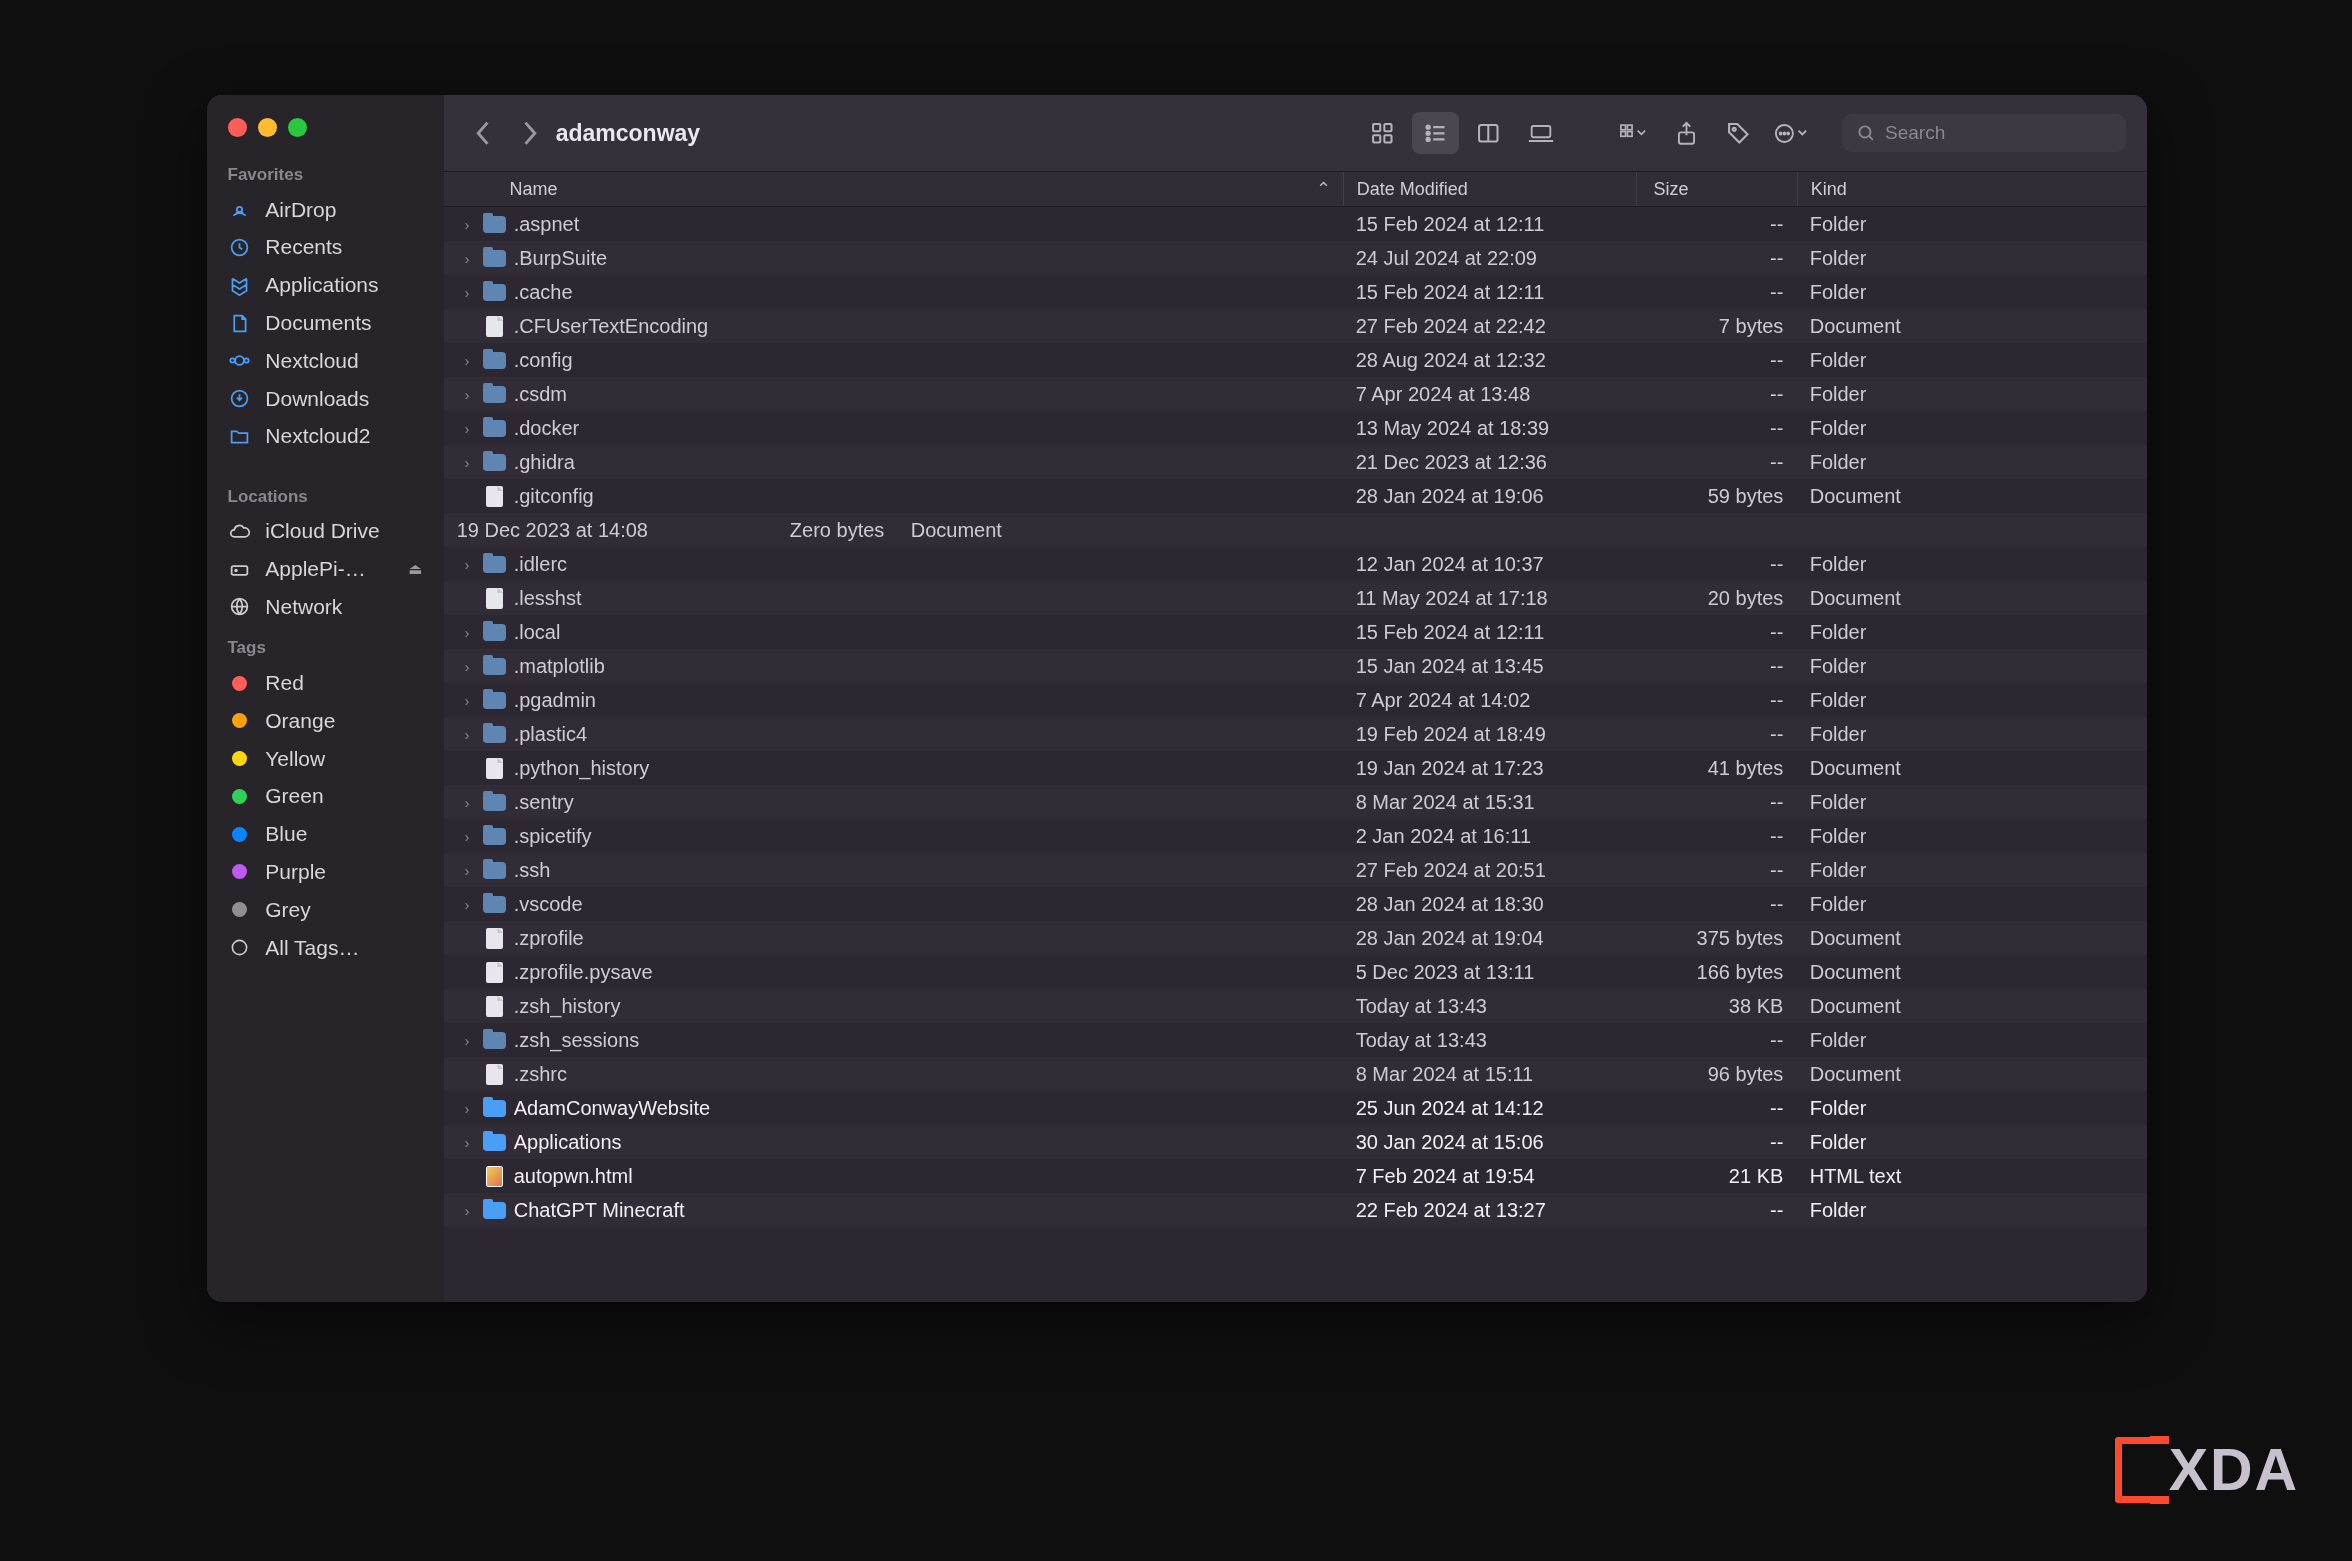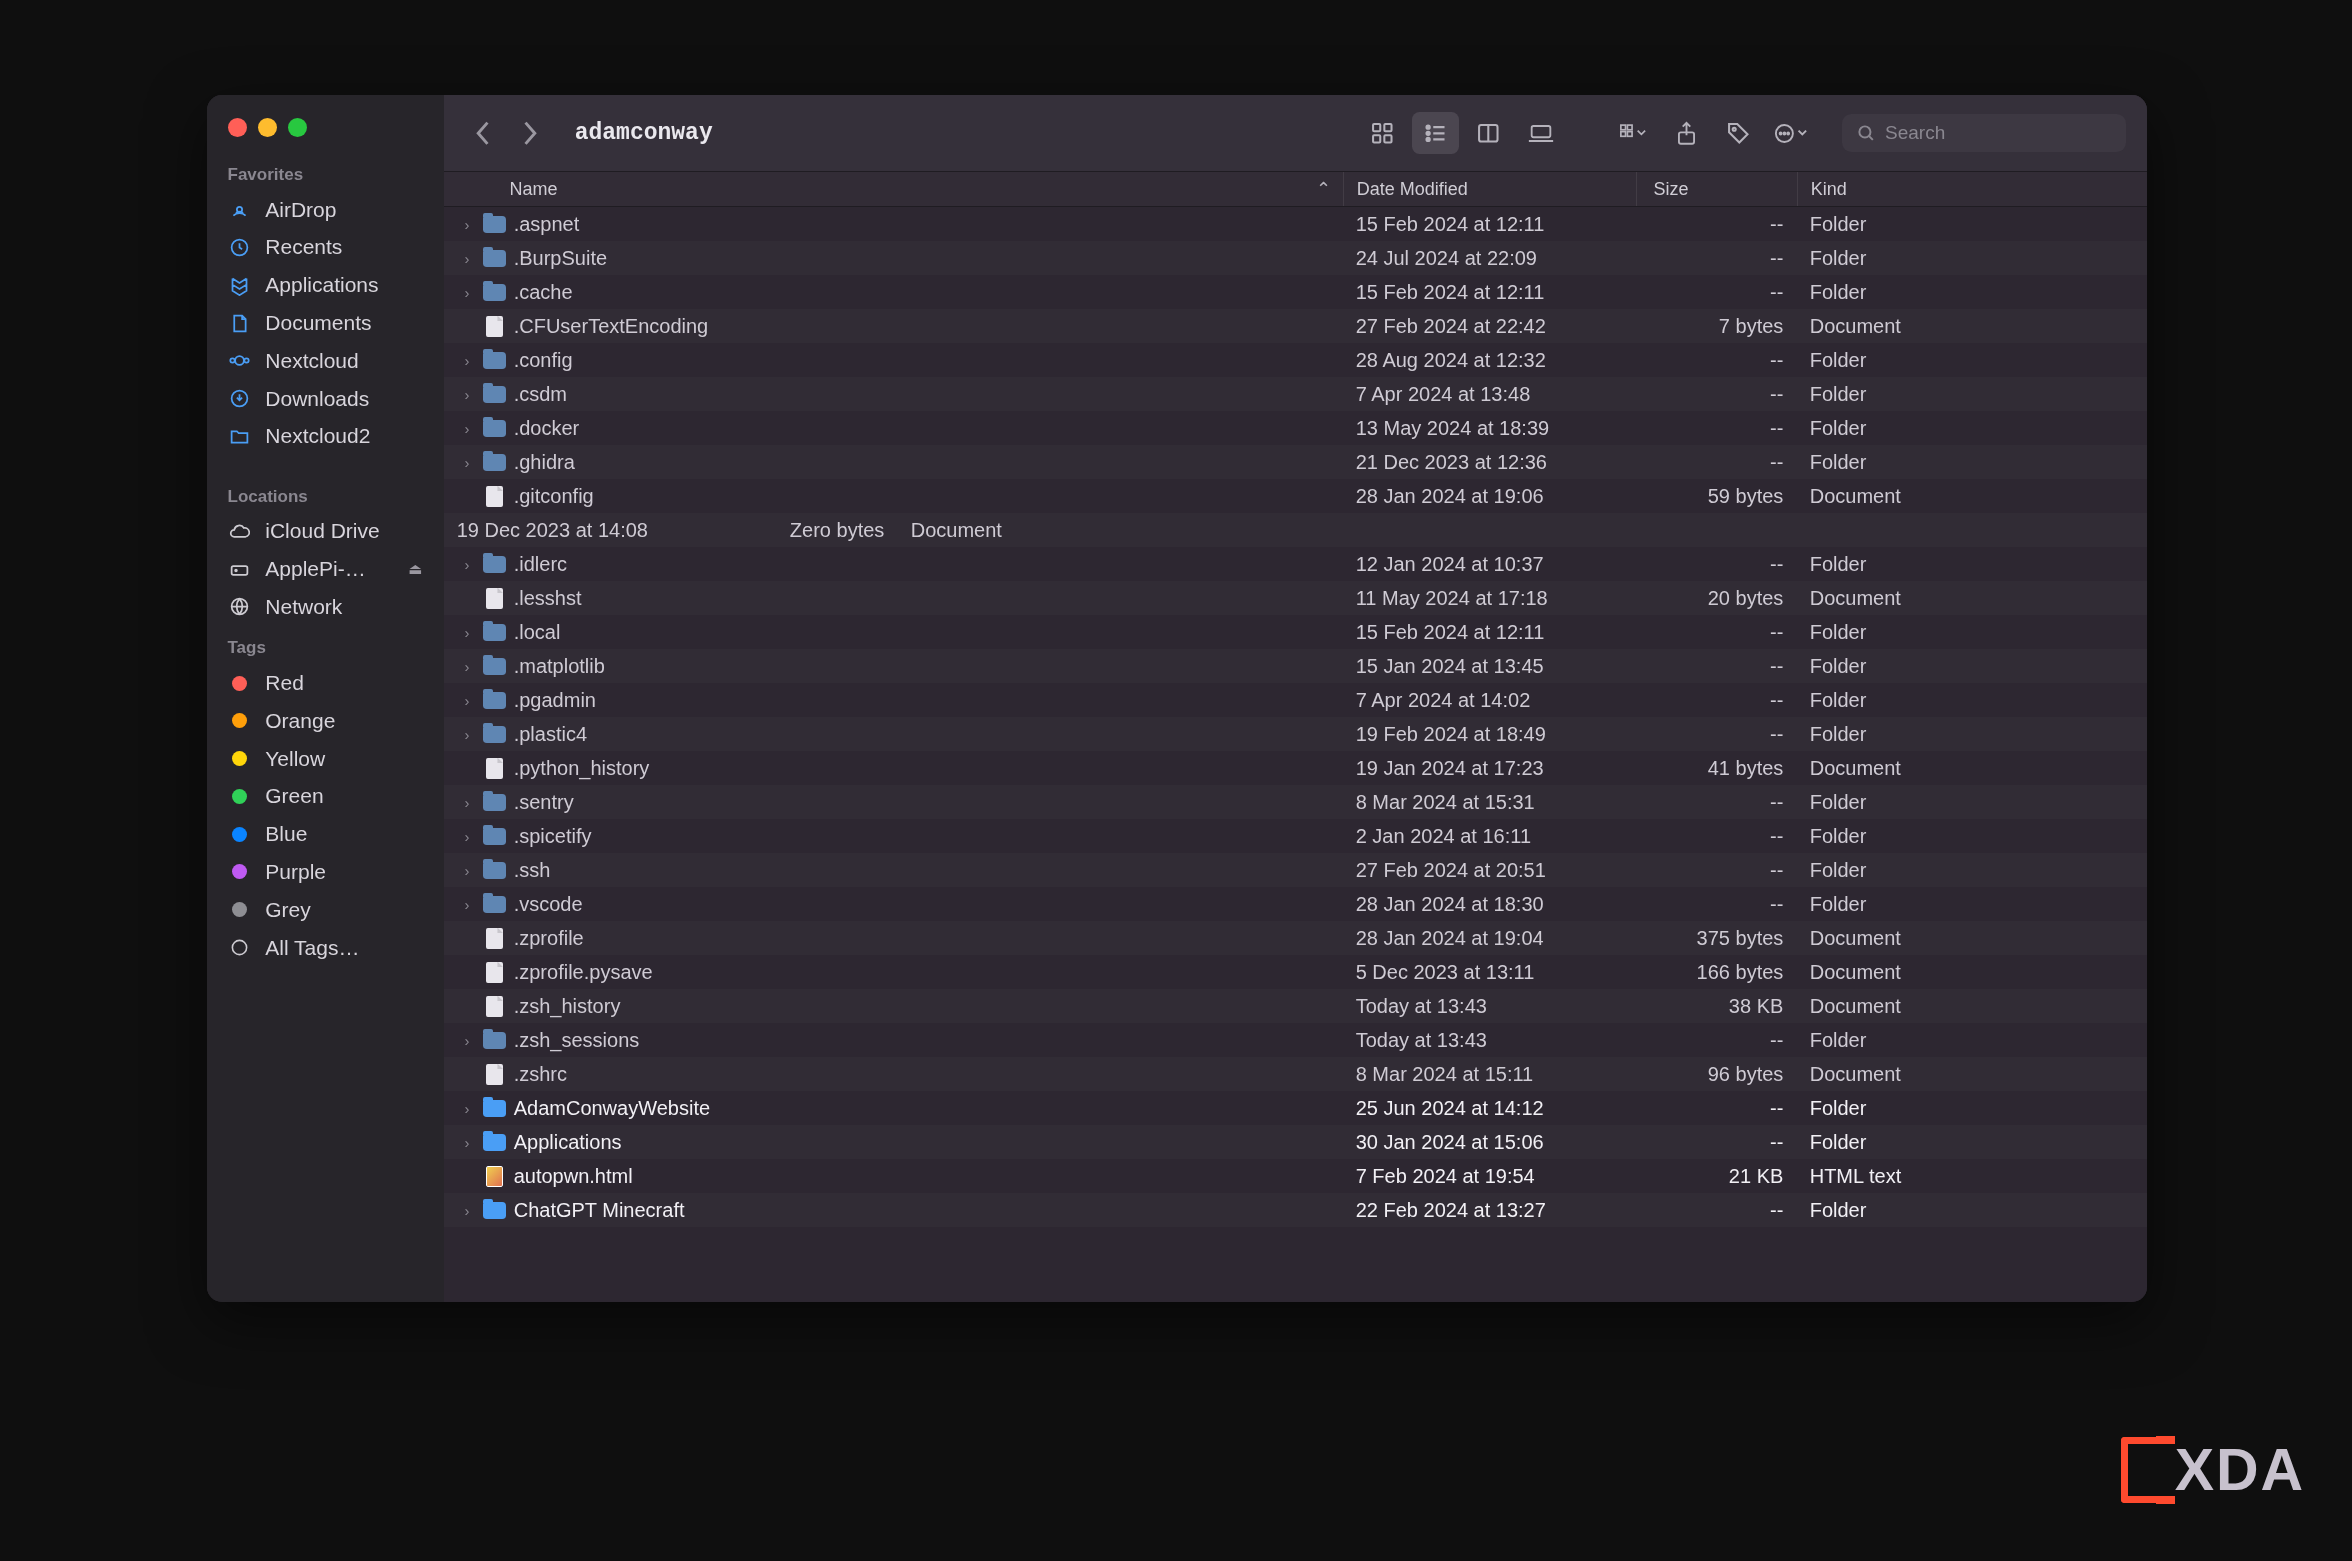--- a/index.html
+++ b/index.html
@@ -12,21 +12,21 @@
 .dot.red { background: #ff5f57; }
 .dot.yellow { background: #febc2e; }
 .dot.green { background: #28c840; }
 .section-label { color: #8a8790; font-size: 17px; font-weight: 600; padding: 7.6px 21px 5.7px; }
 .sb-item { display: flex; align-items: center; gap: 13.2px; padding: 6.6px 21px; color: #d8d5dc; font-size: 21px; cursor: pointer; }
 .sb-icon { width: 24.6px; height: 24.6px; display: flex; align-items: center; justify-content: center; color: #4a9ef5; flex-shrink: 0; }
 .sb-icon.cloud { color: #cdcbd1; }
 .eject { color: #9a97a0; font-size: 15px; margin-left: auto; }
 .toolbar { height: 76px; display: flex; align-items: center; padding: 0 21px; gap: 7.6px; background: #35303a; }
 .nav-btn { width: 38px; height: 38px; display: flex; align-items: center; justify-content: center; color: #9a97a0; cursor: pointer; border-radius: 5.7px; }
-.title { color: #eae8ee; font-size: 23px; font-weight: 600; margin-left: 19px; font-family: Liberation Mono, monospace; }
+.title { color: #eae8ee; font-size: 23px; font-weight: 600; margin-left: 0; }
 .spacer { flex: 1; }
 .tb-group { display: flex; gap: 5.7px; align-items: center; }
 .tb-btn { width: 47px; height: 42px; display: flex; align-items: center; justify-content: center; color: #b5b2bb; cursor: pointer; border-radius: 7.6px; }
 .tb-btn.active { background: #4b4650; }
 .search-box { display: flex; align-items: center; gap: 9.5px; background: #3d3842; border-radius: 9.5px; padding: 7.6px 15px; width: 284px; margin-left: 19px; }
 .search-box input { background: transparent; border: none; outline: none; color: #cdcbd1; font-size: 19px; width: 100%; }
 .search-box input::placeholder { color: #8a8790; }
 .cols { display: flex; align-items: center; height: 36px; background: #322c36; border-top: 0.9px solid #1f1c22; border-bottom: 0.9px solid #1f1c22; color: #d0cdd5; font-size: 18px; font-weight: 500; }
 .col-name { flex: 0 0 899px; padding-left: 66px; display: flex; align-items: center; gap: 7.6px; }
 .col-date { flex: 0 0 293px; padding-left: 13.2px; border-left: 0.9px solid rgba(255,255,255,.08); height: 100%; display: flex; align-items: center; }
@@ -43,21 +43,21 @@
 .fi-folder { width: 23px; height: 17px; background: #4a9ef5; border-radius: 1.9px 3.8px 3.8px 3.8px; position: relative; }
 .fi-folder::before { content:''; position:absolute; top:-2.8px; left:0; width:9.5px; height:4.7px; background:#4a9ef5; border-radius:1.9px 1.9px 0 0; }
 .fi-folder.dim { background: #5f86b3; }
 .fi-folder.dim::before { background: #5f86b3; }
 .fi-doc { width: 17px; height: 21px; background: #e8e6ec; border-radius: 1.9px; position: relative; }
 .fi-doc::after { content:''; position:absolute; top:0; right:0; width:5.7px; height:5.7px; background:#c8c6cc; clip-path: polygon(0 0,100% 100%,0 100%); }
 .fi-html { width: 17px; height: 21px; background: linear-gradient(135deg,#f0d050,#e07050); border-radius: 1.9px; border:0.9px solid #fff; }
 .cell-date { flex: 0 0 293px; padding-left: 13.2px; }
 .cell-size { flex: 0 0 161px; padding-right: 13.2px; text-align: right; }
 .cell-kind { flex: 1; padding-left: 13.2px; }
-.watermark { position: absolute; bottom: 57px; right: 48px; display: flex; align-items: center; gap: 9.5px; color: #c7c1cd; font-size: 59px; font-weight: 700; letter-spacing: 1.9px; font-family: Arial, sans-serif; }
+.watermark { position: absolute; bottom: 57px; right: 54px; display: flex; align-items: center; gap: 9.5px; color: #c7c1cd; font-size: 59px; font-weight: 700; letter-spacing: 1.9px; font-family: Arial, sans-serif; }
 .wm-bracket { width: 44px; height: 66px; border: 7.6px solid #ff4a2e; border-right: none; border-radius: 3.8px 0 0 3.8px; position: relative; }
 .wm-bracket::after { content:''; position:absolute; right:-9.5px; top:-7.6px; width:19px; height:7.6px; background:#ff4a2e; }
 .wm-bracket::before { content:''; position:absolute; right:-9.5px; bottom:-7.6px; width:19px; height:7.6px; background:#ff4a2e; }
 svg { display: block; }
 </style>
 </head>
 <body>
 
 <div class="window">
   <div class="sidebar">

